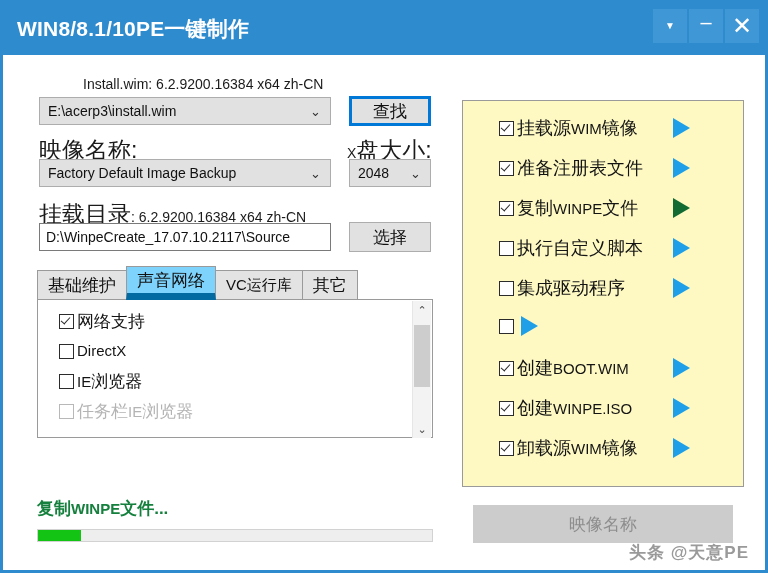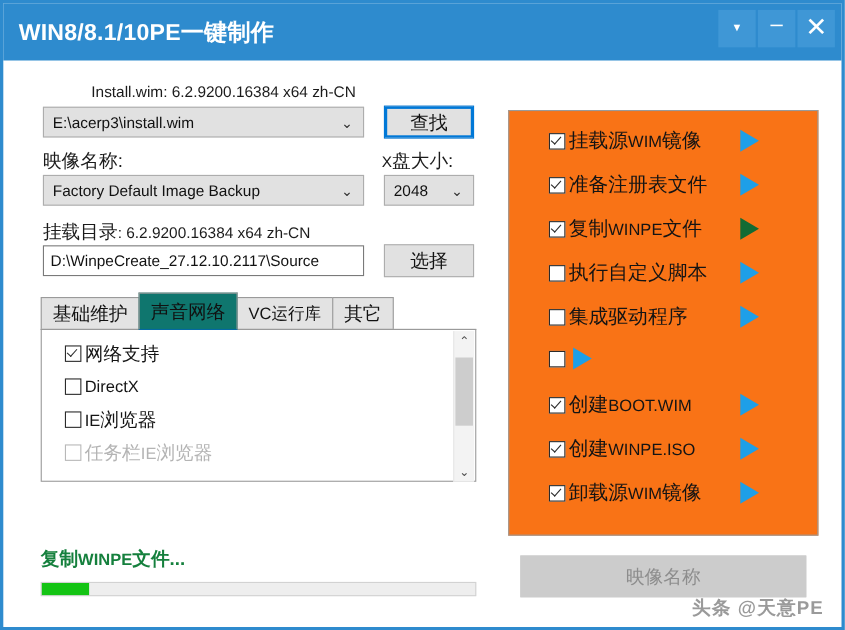--- a/index.html
+++ b/index.html
@@ -66,21 +66,21 @@
     left: 0; top: 52px;
     width: 455px;
     height: 518px;
   }
   .field-label {
     position: absolute;
     font-size: 15px;
     color: #1b1b1b;
     white-space: nowrap;
   }
-  .field-label .lbl-strong { font-size: 17px; }
+  .field-label .lbl-strong { font-size: 23px; }
   .field-label .lbl-small  { font-size: 14px; }
 
   .combo {
     position: absolute;
     box-sizing: border-box;
     background: #e1e1e1;
     border: 1px solid #adadad;
     height: 28px;
     display: flex;
     align-items: center;
@@ -171,23 +171,23 @@
     align-items: center;
     justify-content: center;
     padding: 0 10px;
     font-size: 17px;
     color: #111;
     margin-right: -1px;
     cursor: default;
     position: relative;
   }
   .tab.active {
-    background: #0f766e;
+    background: #7dd3fc;
     height: 34px;
-    border-bottom: 1px solid #0369a1;
+    border-bottom: 7px solid #0369a1;
     z-index: 3;
   }
   .tab.small { font-size: 15px; }
   #tab-page {
     position: absolute;
     left: 0;
     top: 33px;
     width: 396px;
     height: 139px;
     box-sizing: border-box;
@@ -305,21 +305,21 @@
 
   
   #steps-panel {
     position: absolute;
     left: 459px;
     top: 97px;
     width: 282px;
     height: 387px;
     box-sizing: border-box;
     border: 1px solid #9a9a9a;
-    background: #f97316;
+    background: #fef9c3;
   }
   .step-row {
     position: absolute;
     left: 36px;
     display: flex;
     align-items: center;
     cursor: default;
   }
   .step-label {
     font-size: 18px;
@@ -406,21 +406,21 @@
     </div>
     <div class="combo" id="xdisk-combo">
       <span>2048</span>
       <span class="caret">⌄</span>
     </div>
 
     <div class="field-label" id="mount-dir-label">
       <span class="lbl-strong">挂载目录</span><span class="lbl-small">: 6.2.9200.16384 x64 zh-CN</span>
     </div>
     <div class="textbox" id="mount-dir-input">
-      <span>D:\WinpeCreate_27.12.10.2117\Source</span>
+      <span>D:\WinpeCreate_17.07.10.2117\Source</span>
     </div>
     <div class="btn" id="select-button">选择</div>
 
     <div id="tab-control">
       <div id="tab-page-border-top"></div>
       <div id="tab-strip">
         <div class="tab">
           <span>基础维护</span>
         </div>
         <div class="tab active">

